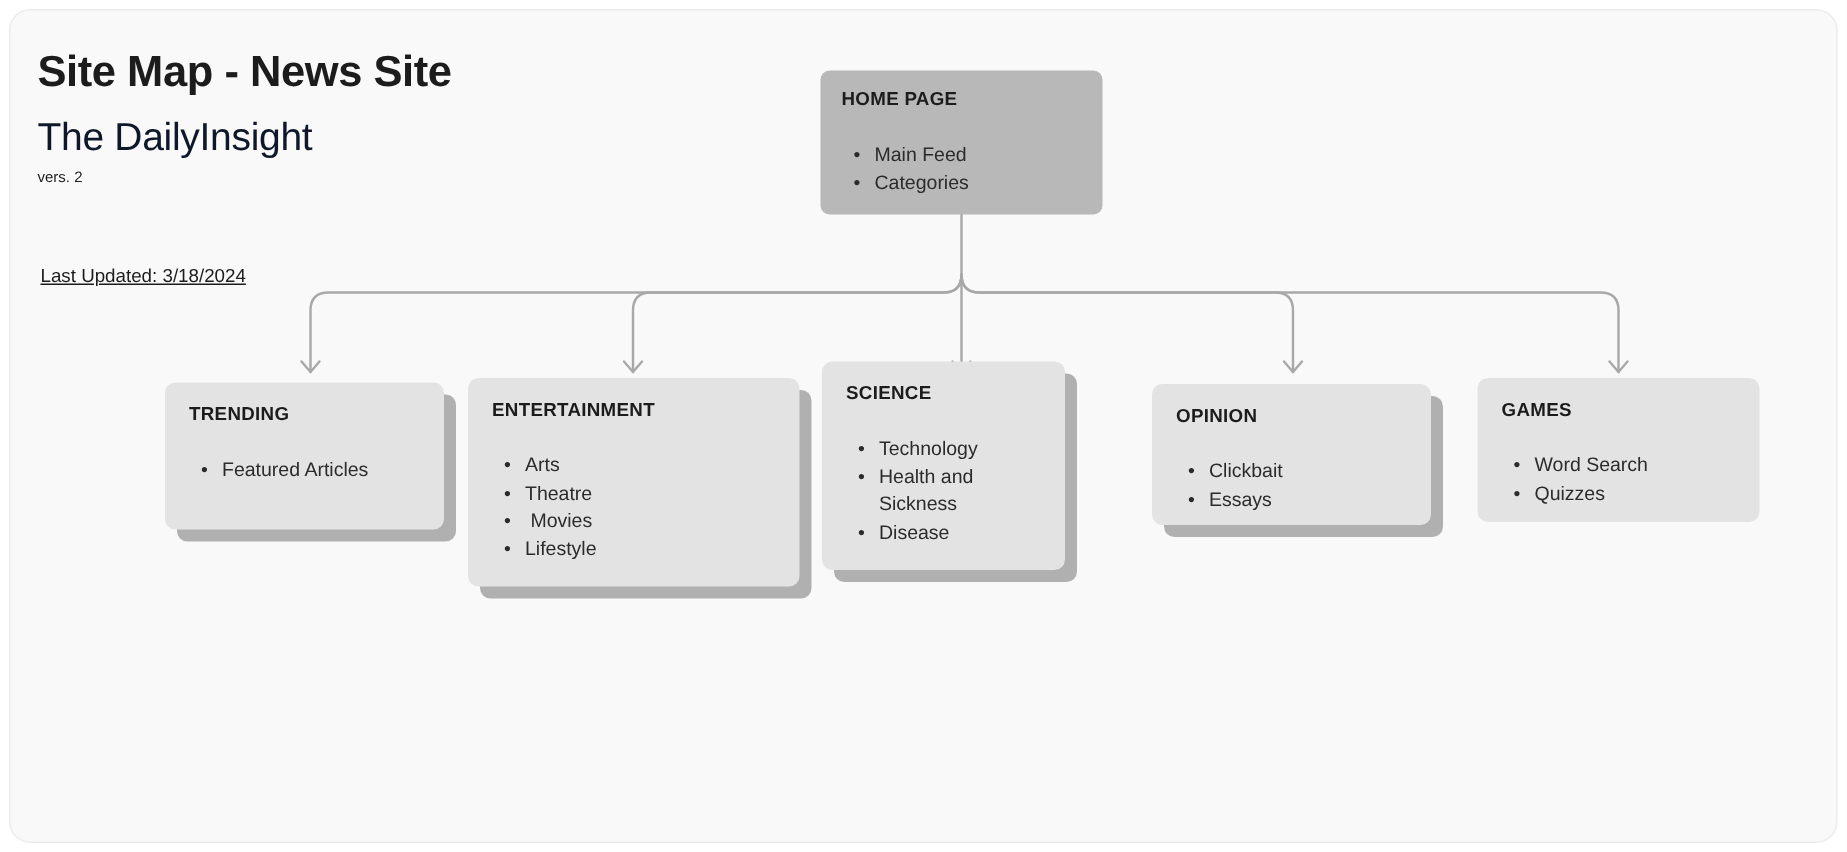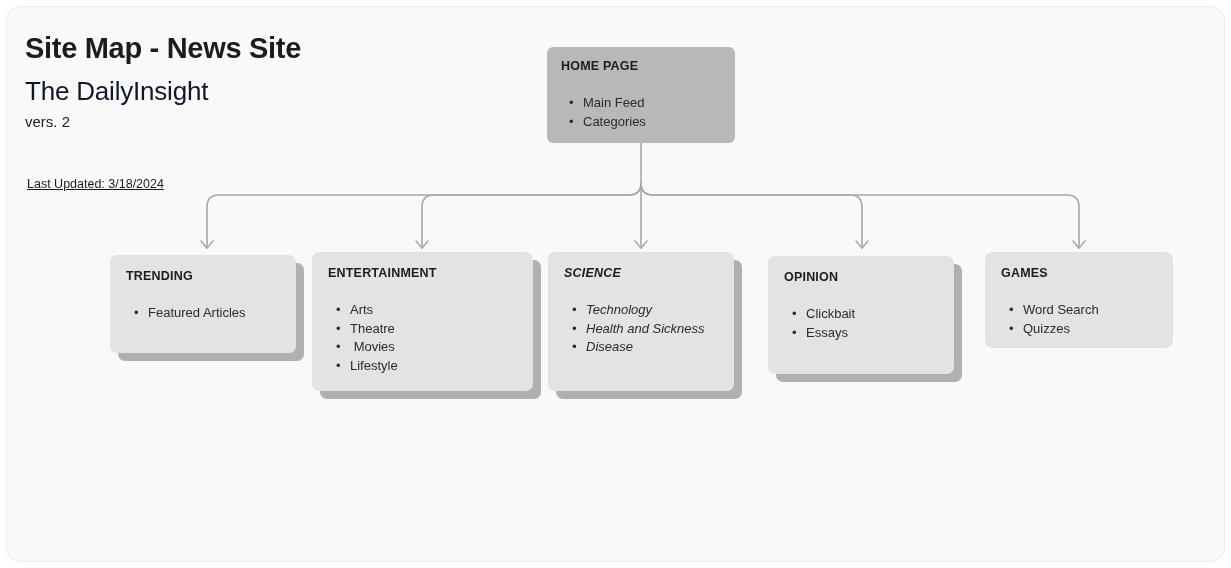--- a/index.html
+++ b/index.html
@@ -45,21 +45,21 @@
   }
   #doc-subtitle {
     font-size: 26px;
     font-weight: normal;
     color: #0f172a;
     letter-spacing: -0.2px;
     line-height: 1.15;
     margin: 12px 0 0 0;
   }
   #doc-version {
-    font-size: 15px;
+    font-size: 10px;
     color: #1c1c1c;
     margin: 6px 0 0 0;
     line-height: 1.2;
   }
   #doc-updated {
     position: absolute;
     left: 20px;
     top: 170px;
     font-size: 12.5px;
     color: #1c1c1c;
@@ -198,32 +198,32 @@
         <div class="node-body">
           <div class="node-title">ENTERTAINMENT</div>
           <ul class="node-list">
             <li>Arts</li>
             <li>Theatre</li>
             <li> Movies</li>
             <li>Lifestyle</li>
           </ul>
         </div>
       </div>
-      <div class="node child" style="left: 541px; top: 245px; width: 186px; height: 139px; font-style: italic;">
+      <div class="node child" style="left: 541px; top: 234px; width: 162px; height: 139px;">
         <div class="node-shadow"></div>
         <div class="node-body">
           <div class="node-title">SCIENCE</div>
           <ul class="node-list">
             <li>Technology</li>
             <li>Health and Sickness</li>
             <li>Disease</li>
           </ul>
         </div>
       </div>
-      <div class="node child" style="left: 761px; top: 249px; width: 186px; height: 118px;">
+      <div class="node child" style="left: 761px; top: 249px; width: 186px; height: 94px;">
         <div class="node-shadow"></div>
         <div class="node-body">
           <div class="node-title">OPINION</div>
           <ul class="node-list">
             <li>Clickbait</li>
             <li>Essays</li>
           </ul>
         </div>
       </div>
       <div class="node child" style="left: 978px; top: 245px; width: 188px; height: 96px;">

